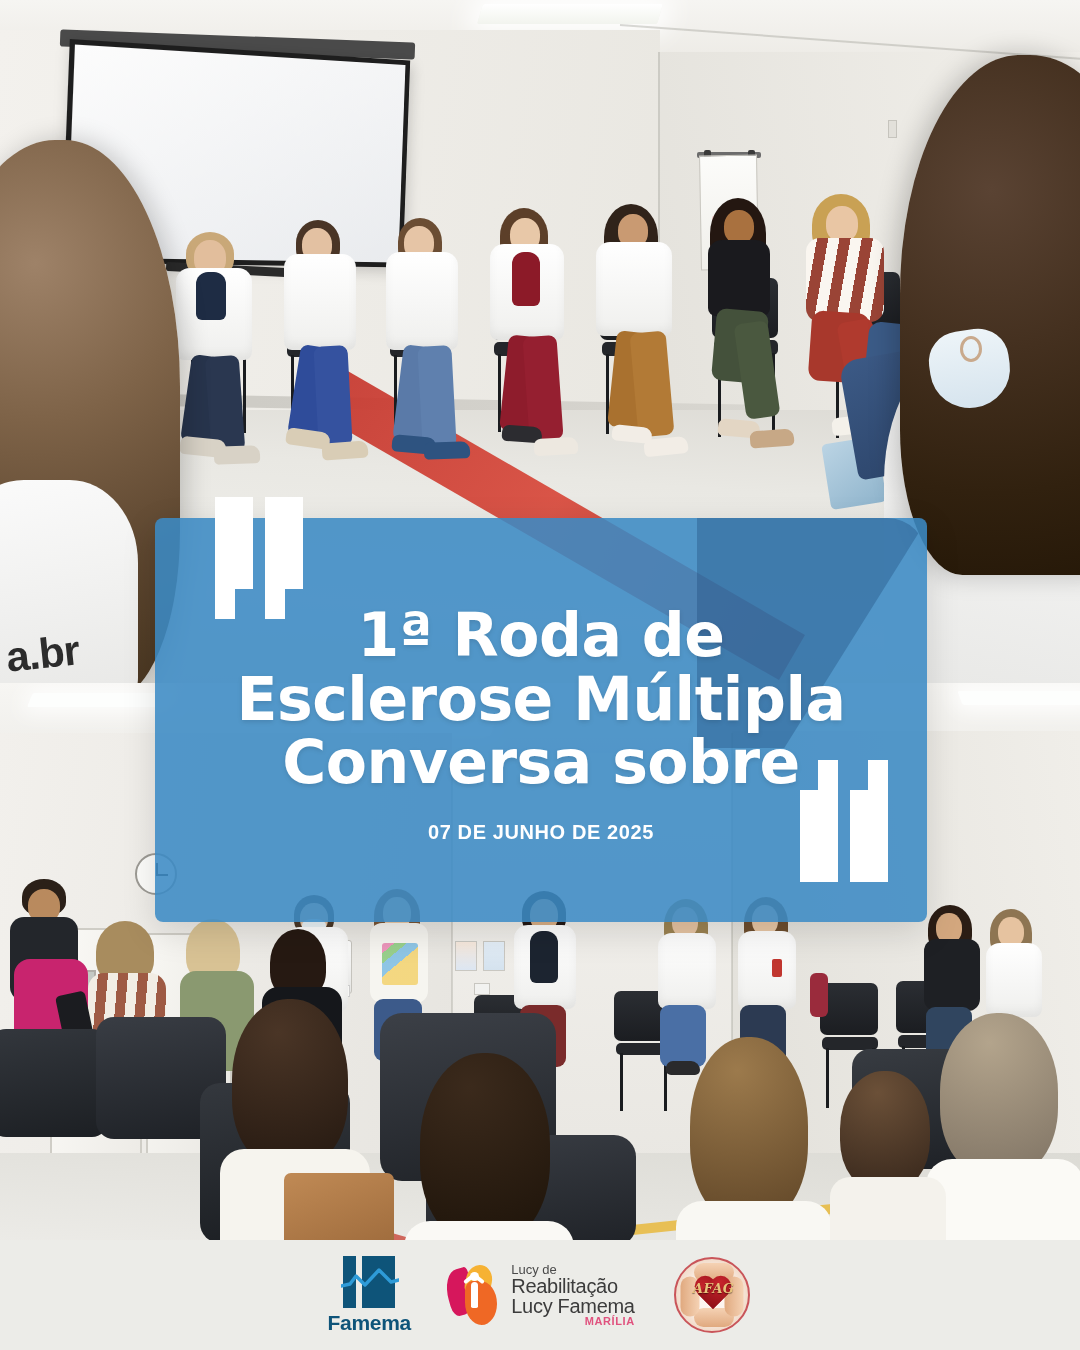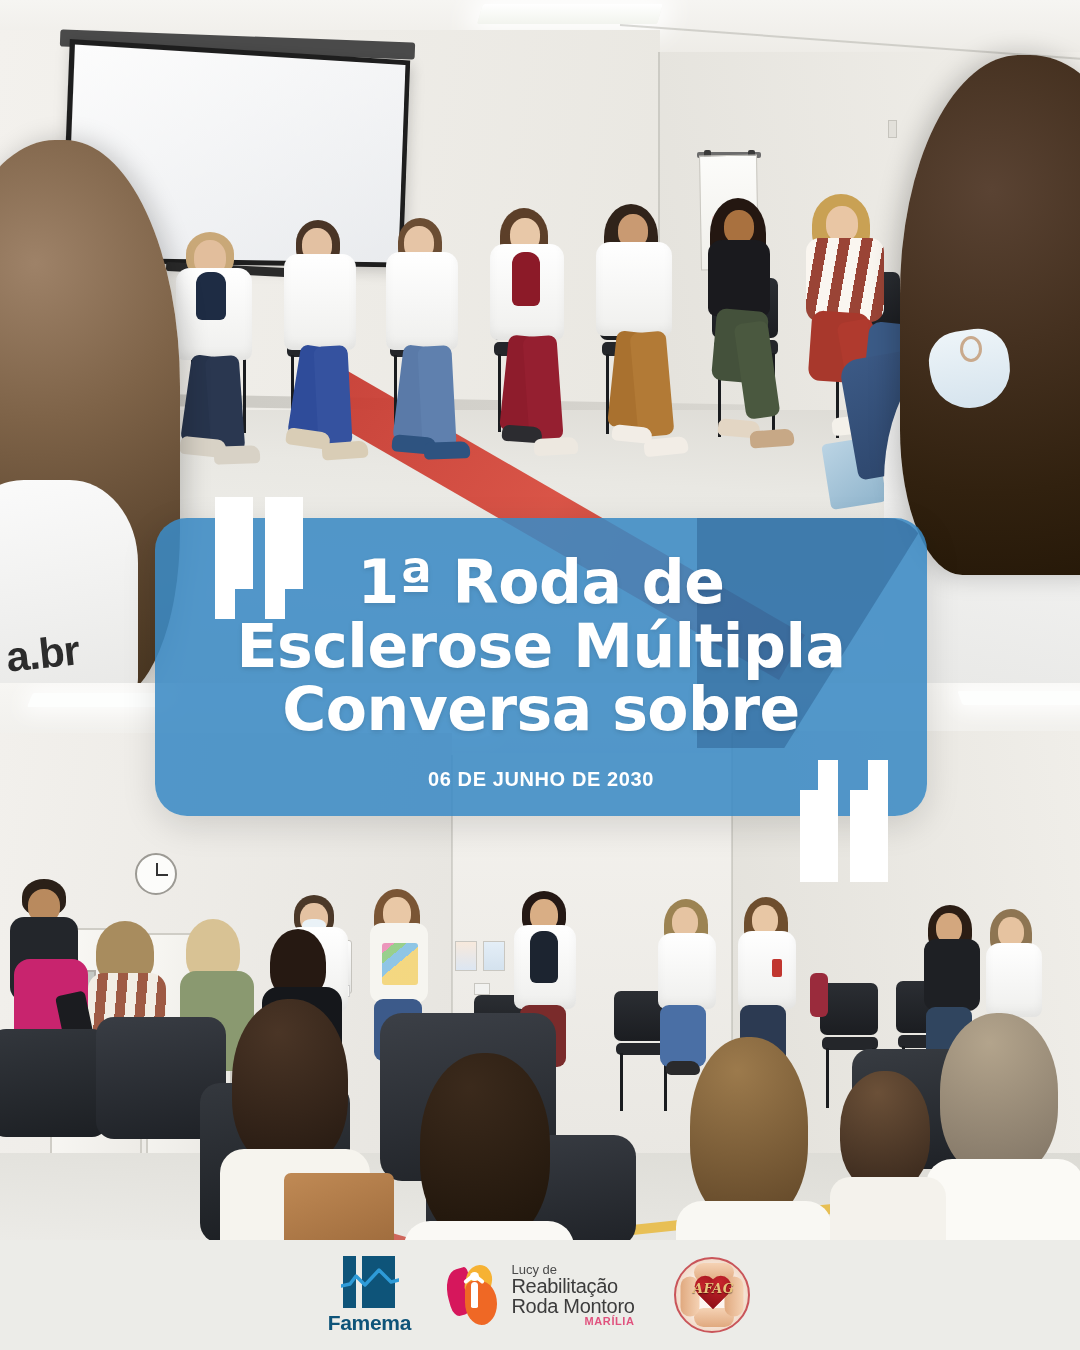--- a/index.html
+++ b/index.html
@@ -133,22 +133,22 @@
   .pb-sw { position:absolute; left:474px; top:300px; width:16px; height:12px; background:#F2F2F0; border:1px solid #C8C6C0; }
   .pb-sw2 { position:absolute; left:996px; top:290px; width:14px; height:22px; background:#F2F2F0; border:1px solid #C8C6C0; }
   .pb-floor { position:absolute; left:0; top:470px; width:1080px; height:90px;
               background:linear-gradient(184deg,#DCDBD5,#ECEBE7); }
   .pb-yellow { position:absolute; left:600px; top:518px; width:520px; height:10px;
                background:#E8B93C; transform:rotate(-6deg); opacity:.85; }
   .pb-red { position:absolute; left:260px; top:560px; width:330px; height:26px;
             background:#C8463A; transform:rotate(16deg); opacity:.8; }
 
   
-  .card { position:absolute; left:155px; top:518px; width:772px; height:298px;
-          background:rgba(59,138,196,.88); border-radius:32px; z-index:30;
+  .card { position:absolute; left:155px; top:518px; width:772px; height:404px;
+          background:rgba(59,138,196,.88); border-radius:8px; z-index:30;
           box-shadow:0 10px 34px rgba(0,0,0,.13); }
   .card-wedge { position:absolute; right:0; top:0; width:230px; height:230px;
                 overflow:hidden; border-radius:0 40px 0 0; pointer-events:none; }
   .card-wedge:after { content:""; position:absolute; left:-40px; top:-150px; width:220px; height:400px;
                 background:rgba(26,70,118,.34); transform:rotate(32deg); }
   .quote-open { position:absolute; left:215px; top:497px; z-index:34;
                 font-size:0; line-height:0; }
   .quote-close { position:absolute; left:800px; top:790px; z-index:34; font-size:0; line-height:0; }
   .qmark { display:inline-block; width:38px; height:92px; background:#FFFFFF; margin-right:12px;
            position:relative; vertical-align:top; }
@@ -565,21 +565,21 @@
   </div>
 
   <div class="card">
     <div class="card-wedge"></div>
     <div class="card-inner">
       <div class="card-title">
         <span class="ln">1ª Roda de</span>
         <span class="ln">Esclerose Múltipla</span>
         <span class="ln">Conversa sobre</span>
       </div>
-      <div class="card-date">06 DE JUNHO DE 2030</div>
+      <div class="card-date">07 DE JUNHO DE 2025</div>
     </div>
   </div>
   <div class="quote-open">
     <span class="qmark"></span><span class="qmark"></span>
   </div>
   <div class="quote-close">
     <span class="qmark flip"></span><span class="qmark flip"></span>
   </div>
 
   <div class="logobar">
@@ -604,21 +604,21 @@
         <div class="lm-fig">
           <div class="lm-arm1"></div>
             <div class="lm-arm2"></div>
           <div class="lm-head"></div>
             <div class="lm-body"></div>
         </div>
       </div>
       <div class="lm-text">
         <div class="lm-t1">Lucy de</div>
         <div class="lm-t2">Reabilitação</div>
-        <div class="lm-t3">Roda Montoro</div>
+        <div class="lm-t3">Lucy Famema</div>
         <div class="lm-t4">MARÍLIA</div>
       </div>
     </div>
 
     <div class="logo lg-af">
       <div class="af-circle">
         <div class="af-hand af-h1"></div>
         <div class="af-hand af-h2"></div>
         <div class="af-hand af-h3"></div>
         <div class="af-hand af-h4"></div>

